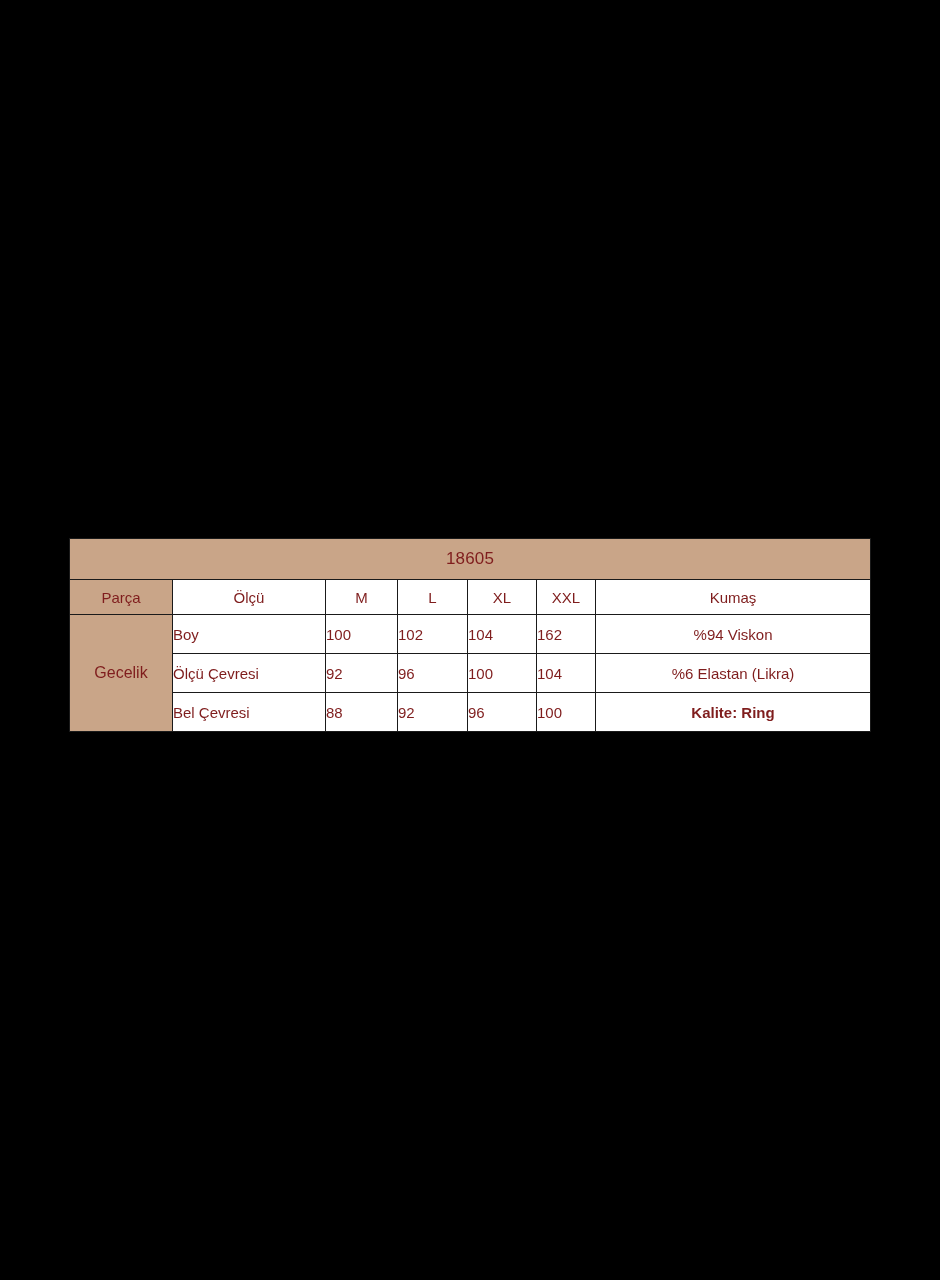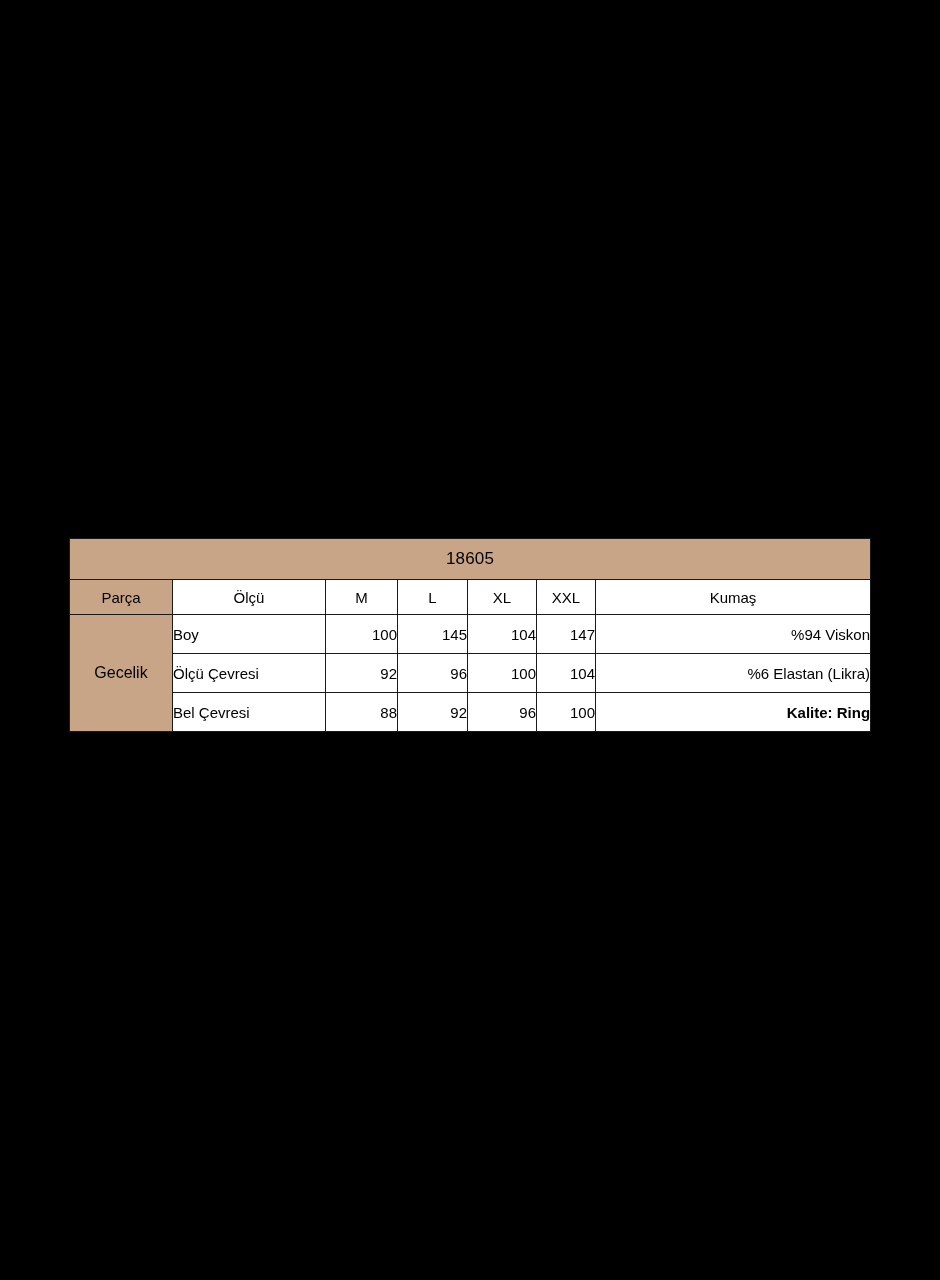--- a/index.html
+++ b/index.html
@@ -27,21 +27,21 @@
     width: 100%;
     background: #ffffff;
     table-layout: fixed;
   }
 
   table.size-table td,
   table.size-table th {
     border: 1px solid #1a1a1a;
     padding: 0;
     font-weight: normal;
-    color: #000000;
+    color: #7f1d1d;
   }
 
   .title-cell {
     background: #c9a588;
     text-align: center;
     font-weight: bold;
     font-size: 17px;
     height: 40px;
     letter-spacing: 0.2px;
   }
@@ -67,27 +67,27 @@
   }
 
   .measure-cell {
     text-align: left;
     padding-left: 7px;
     font-size: 15px;
     height: 38px;
   }
 
   .num-cell {
-    text-align: right;
+    text-align: left;
     font-size: 15px;
     height: 38px;
   }
 
   .fabric-cell {
-    text-align: right;
+    text-align: center;
     padding-left: 7px;
     font-size: 15px;
     height: 38px;
     border-left: 1px solid #1a1a1a;
     border-top: none;
     border-bottom: none;
   }
   .fabric-cell.first { border-top: 1px solid #1a1a1a; }
   .fabric-cell.last  { border-bottom: 1px solid #1a1a1a; font-weight: bold; }
 
@@ -125,23 +125,23 @@
         <td class="hdr">L</td>
         <td class="hdr">XL</td>
         <td class="hdr">XXL</td>
         <td class="hdr">Kumaş</td>
       </tr>
 
       <tr>
         <td class="part-cell" rowspan="3">Gecelik</td>
         <td class="measure-cell">Boy</td>
         <td class="num-cell">100</td>
-        <td class="num-cell">145</td>
+        <td class="num-cell">102</td>
         <td class="num-cell">104</td>
-        <td class="num-cell">147</td>
+        <td class="num-cell">162</td>
         <td class="fabric-cell first">%94 Viskon</td>
       </tr>
 
       <tr>
         <td class="measure-cell">Ölçü Çevresi</td>
         <td class="num-cell">92</td>
         <td class="num-cell">96</td>
         <td class="num-cell">100</td>
         <td class="num-cell">104</td>
         <td class="fabric-cell">%6 Elastan (Likra)</td>

